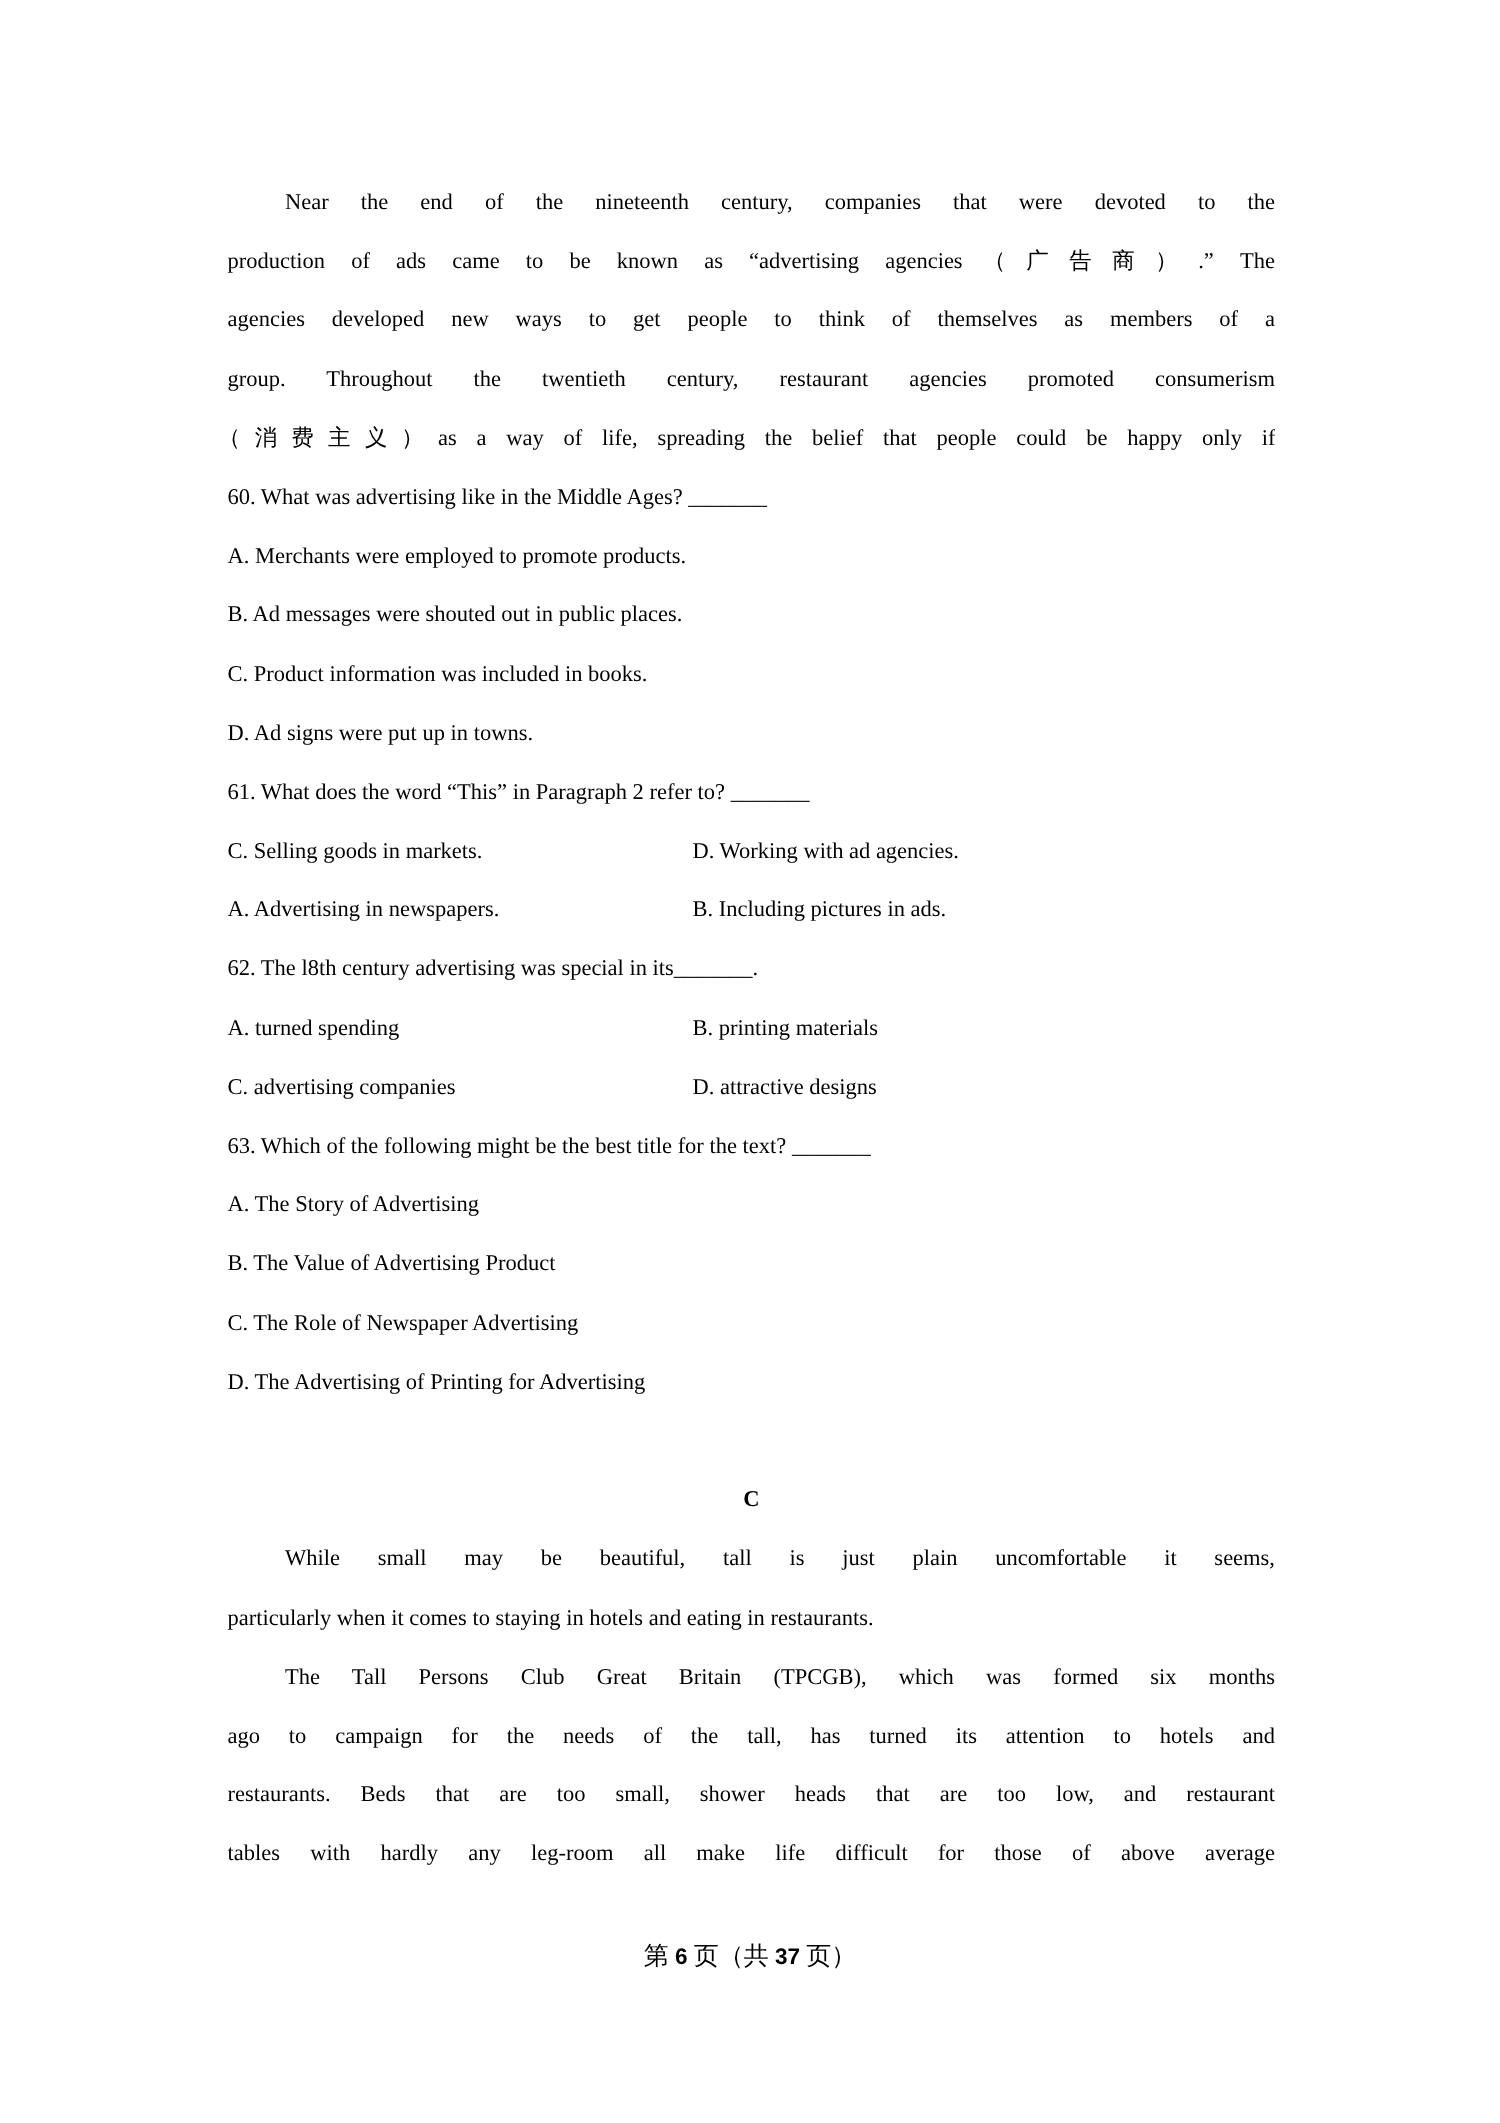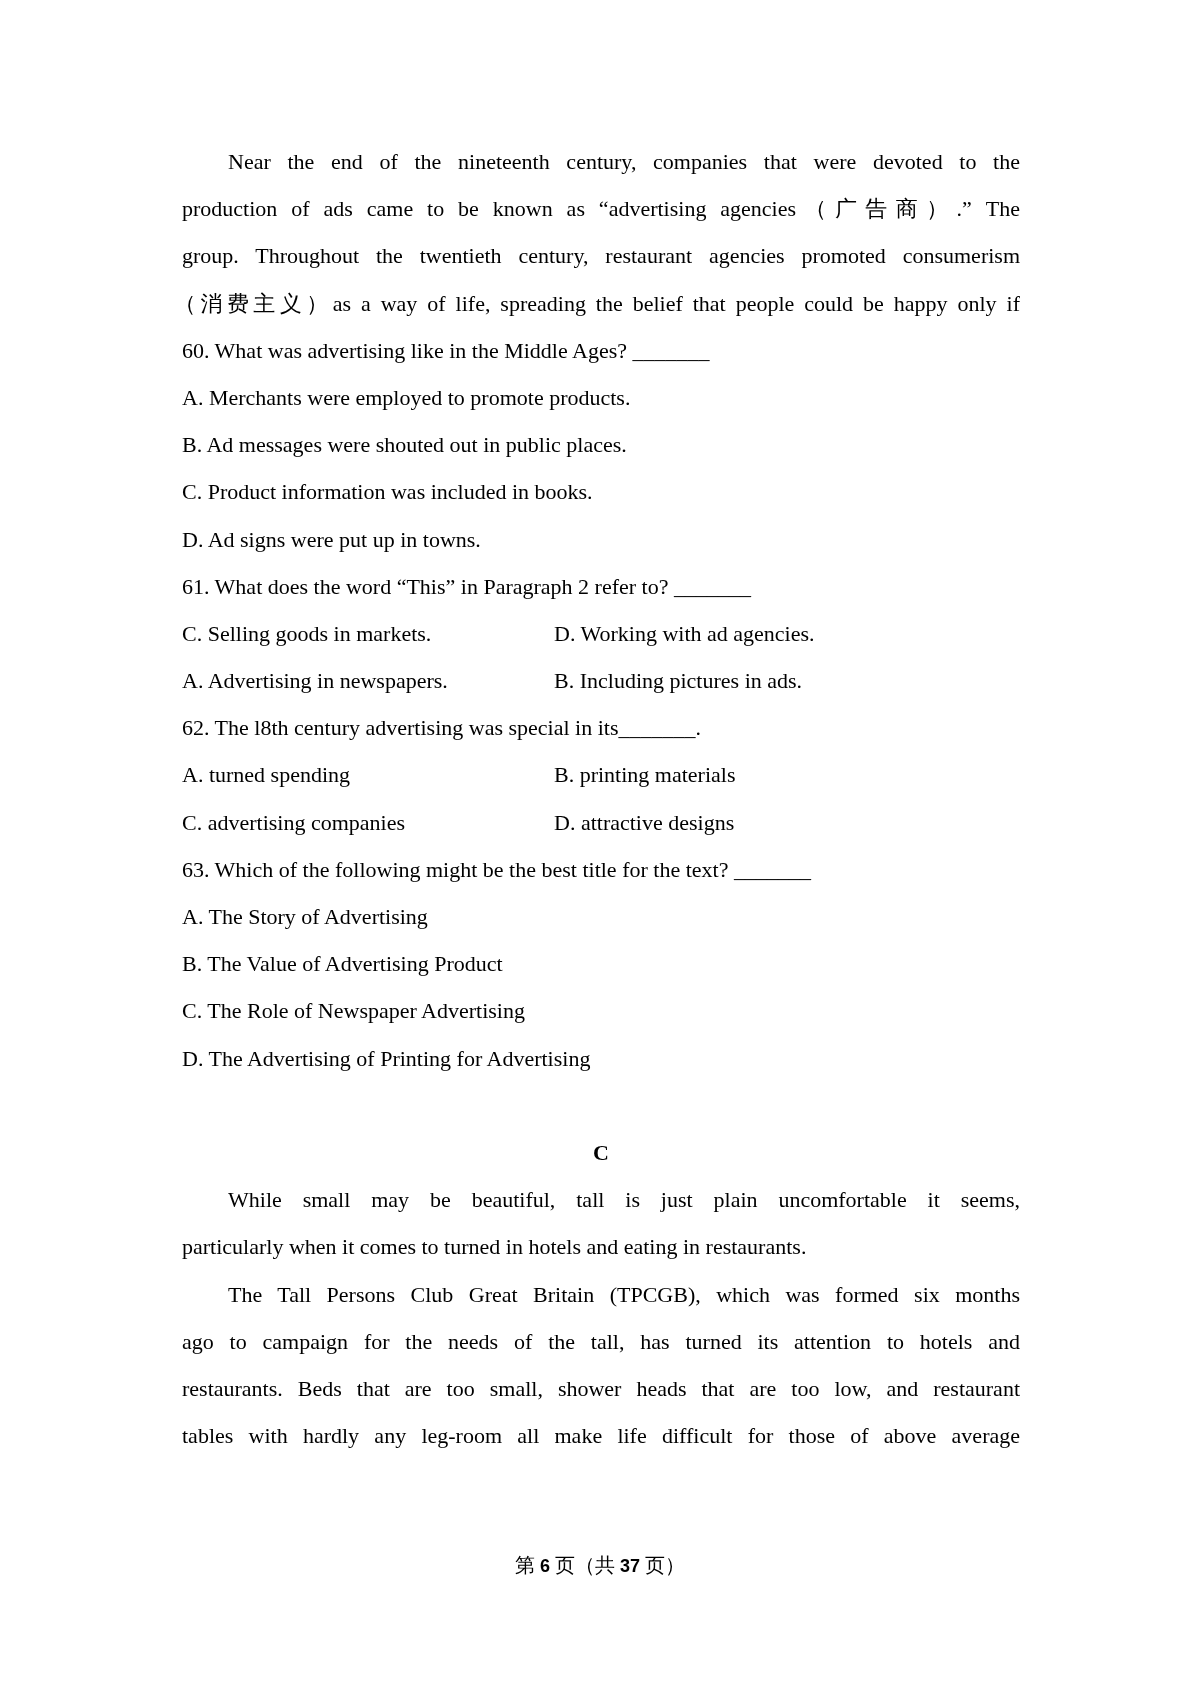--- a/index.html
+++ b/index.html
@@ -17,21 +17,21 @@
   }
   .content {
     position: absolute;
     left: 182px;
     top: 138px;
     width: 838px;
   }
   .line {
     height: 47.2px;
     line-height: 47.2px;
-    font-size: 22px;
+    font-size: 18px;
     white-space: nowrap;
     overflow: visible;
   }
   .just {
     white-space: normal;
     text-align: justify;
     text-align-last: justify;
     overflow: hidden;
   }
   .indent { text-indent: 46px; }
@@ -62,20 +62,21 @@
   }
 </style>
 </head>
 <body>
 
 <div class="page">
   <div class="content">
 
     <div class="line just indent">Near the end of the nineteenth century, companies that were devoted to the</div>
     <div class="line just">production of ads came to be known as “advertising agencies（广告商）.” The</div>
+    <div class="line just">agencies developed new ways to get people to think of themselves as members of a</div>
     <div class="line just">group. Throughout the twentieth century, restaurant agencies promoted consumerism</div>
     <div class="line just hang">（消费主义）as a way of life, spreading the belief that people could be happy only if</div>
 
     <div class="line">60. What was advertising like in the Middle Ages? _______</div>
     <div class="line">A. Merchants were employed to promote products.</div>
     <div class="line">B. Ad messages were shouted out in public places.</div>
     <div class="line">C. Product information was included in books.</div>
     <div class="line">D. Ad signs were put up in towns.</div>
 
     <div class="line">61. What does the word “This” in Paragraph 2 refer to? _______</div>
@@ -102,21 +103,21 @@
     <div class="line">A. The Story of Advertising</div>
     <div class="line">B. The Value of Advertising Product</div>
     <div class="line">C. The Role of Newspaper Advertising</div>
     <div class="line">D. The Advertising of Printing for Advertising</div>
 
     <div class="line blank"></div>
 
     <div class="line section-label">C</div>
 
     <div class="line just indent">While small may be beautiful, tall is just plain uncomfortable it seems,</div>
-    <div class="line">particularly when it comes to turned in hotels and eating in restaurants.</div>
+    <div class="line">particularly when it comes to staying in hotels and eating in restaurants.</div>
 
     <div class="line just indent">The Tall Persons Club Great Britain (TPCGB), which was formed six months</div>
     <div class="line just">ago to campaign for the needs of the tall, has turned its attention to hotels and</div>
     <div class="line just">restaurants. Beds that are too small, shower heads that are too low, and restaurant</div>
     <div class="line just">tables with hardly any leg-room all make life difficult for those of above average</div>
 
   </div>
 
   <div class="footer">
     <span>第 </span><span class="num">6</span><span> 页（共 </span><span class="num">37</span><span> 页）</span>

